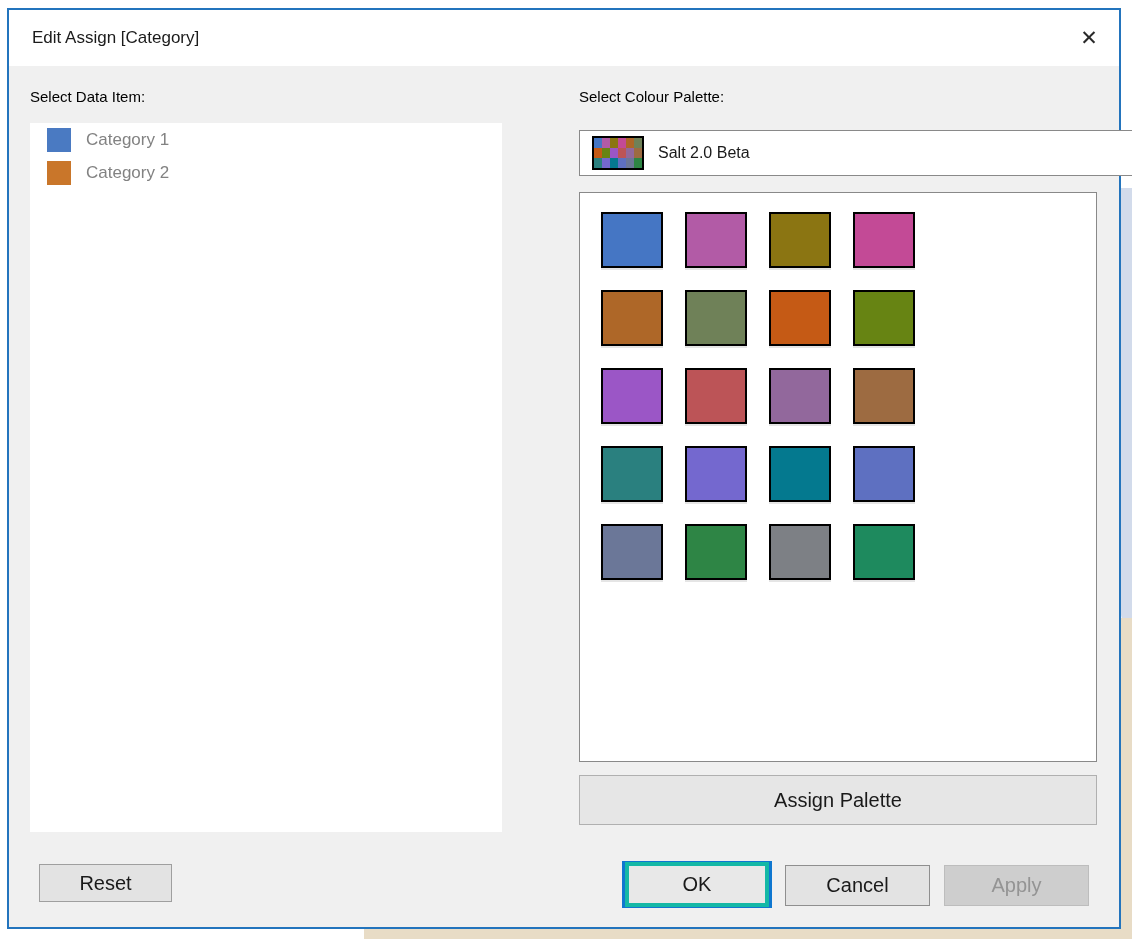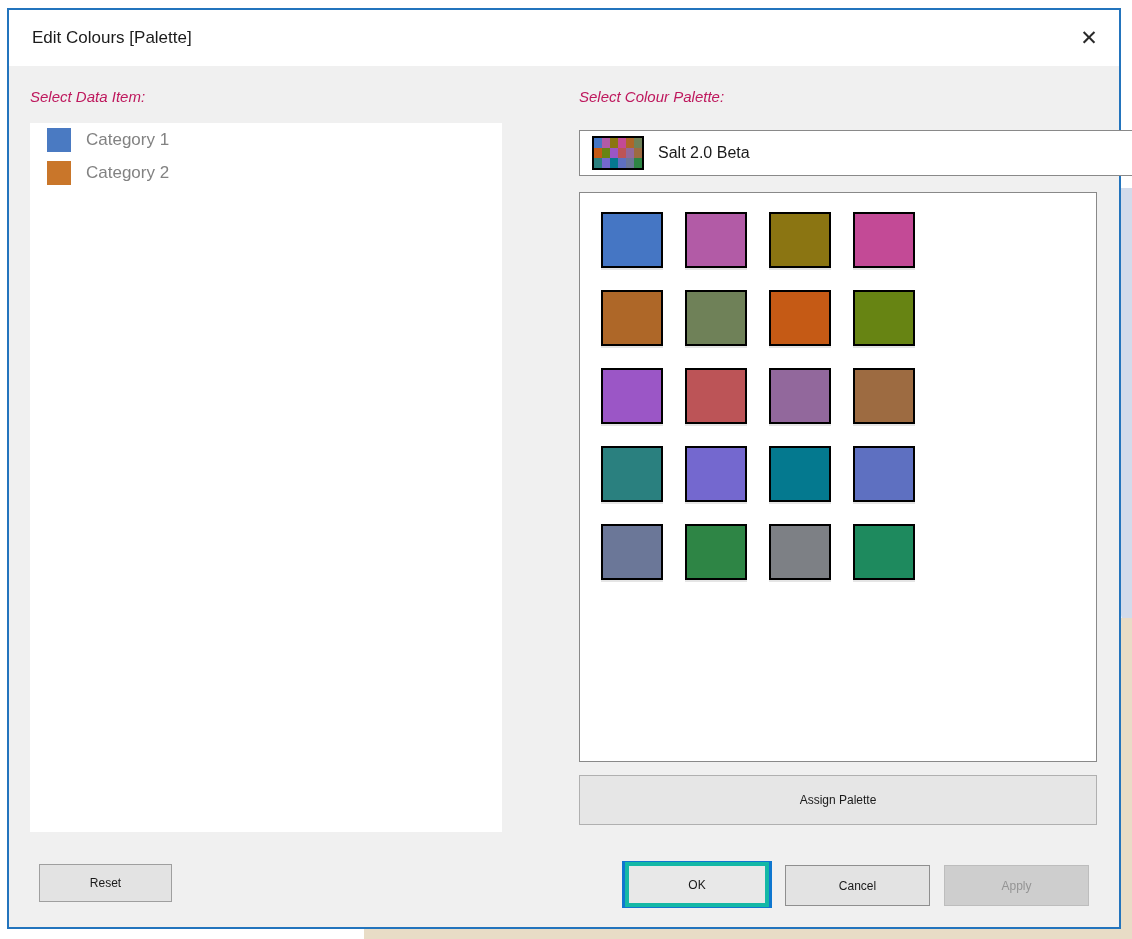--- a/index.html
+++ b/index.html
@@ -13,21 +13,21 @@
   #bg-tan-bottom{left:364px;top:929px;width:768px;height:10px;background:#e8dcc6;}
 
   
   #dialog{left:7px;top:8px;width:1114px;height:921px;background:#f0f0f0;
     border:2px solid #2374bd;}
   #titlebar{left:0;top:0;width:100%;height:56px;background:#ffffff;}
   #title{left:23px;top:18px;font-size:17px;color:#1b1b1b;}
   #close-btn{left:1058px;top:8px;width:44px;height:40px;display:flex;align-items:center;justify-content:center;
     font-size:21px;color:#2a2a2a;cursor:pointer;font-weight:400;}
 
-  .section-label{font-size:15px;color:#be185d;font-style:italic;}
+  .section-label{font-size:15px;color:#000000;}
   #left-label{left:21px;top:78px;}
   #right-label{left:570px;top:78px;}
 
   
   #data-listbox{left:21px;top:113px;width:472px;height:709px;background:#ffffff;}
   .list-item{display:flex;align-items:center;height:33px;padding-left:17px;cursor:default;}
   .chip{width:24px;height:24px;flex:0 0 24px;}
   .item-label{margin-left:15px;font-size:17px;color:#828282;}
 
   
@@ -39,42 +39,42 @@
   #dropdown-chevron{width:18px;height:18px;}
 
   
   #palette-box{left:570px;top:182px;width:518px;height:570px;background:#ffffff;border:1px solid #898989;}
   #swatch-grid{left:21px;top:19px;display:grid;grid-template-columns:repeat(4,62px);
     grid-auto-rows:56px;column-gap:22px;row-gap:22px;}
   .swatch{width:62px;height:56px;border:2px solid #000;box-sizing:border-box;cursor:pointer;
     box-shadow:0 2px 0 rgba(0,0,0,0.10);}
 
   
-  .btn{display:flex;align-items:center;justify-content:center;font-size:12px;color:#1a1a1a;
+  .btn{display:flex;align-items:center;justify-content:center;font-size:20px;color:#1a1a1a;
     background:#e3e3e3;border:1px solid #9f9f9f;cursor:pointer;}
   #assign-btn{left:570px;top:765px;width:518px;height:50px;background:#e6e6e6;border-color:#b0b0b0;}
   #reset-btn{left:30px;top:854px;width:133px;height:38px;}
   #ok-ring{left:613px;top:851px;width:150px;height:47px;border:3px solid #0f77d0;background:#f0f0f0;
     display:flex;align-items:center;justify-content:center;}
   #ok-btn{width:140px;height:37px;border:4px solid #14b8a6;background:#e8e8e8;}
   #cancel-btn{left:776px;top:855px;width:145px;height:41px;border-color:#8f8f8f;}
   #apply-btn{left:935px;top:855px;width:145px;height:41px;background:#cecece;border-color:#bdbdbd;color:#949494;cursor:default;}
 </style>
 </head>
 <body>
 
 <div class="abs" id="bg-one">1</div>
 <div class="abs" id="bg-periwinkle"></div>
 <div class="abs" id="bg-tan-right"></div>
 <div class="abs" id="bg-tan-bottom"></div>
 
 <div class="abs" id="dialog">
 
   <div class="abs" id="titlebar">
-    <div class="abs" id="title">Edit Colours [Palette]</div>
+    <div class="abs" id="title">Edit Assign [Category]</div>
     <div class="abs" id="close-btn">✕</div>
   </div>
 
   <div class="abs section-label" id="left-label">Select Data Item:</div>
 
   <div class="abs" id="data-listbox">
 
   <div class="list-item">
       <span class="chip" style="background: rgb(74, 122, 194);"></span>
       <span class="item-label">Category 1</span>

